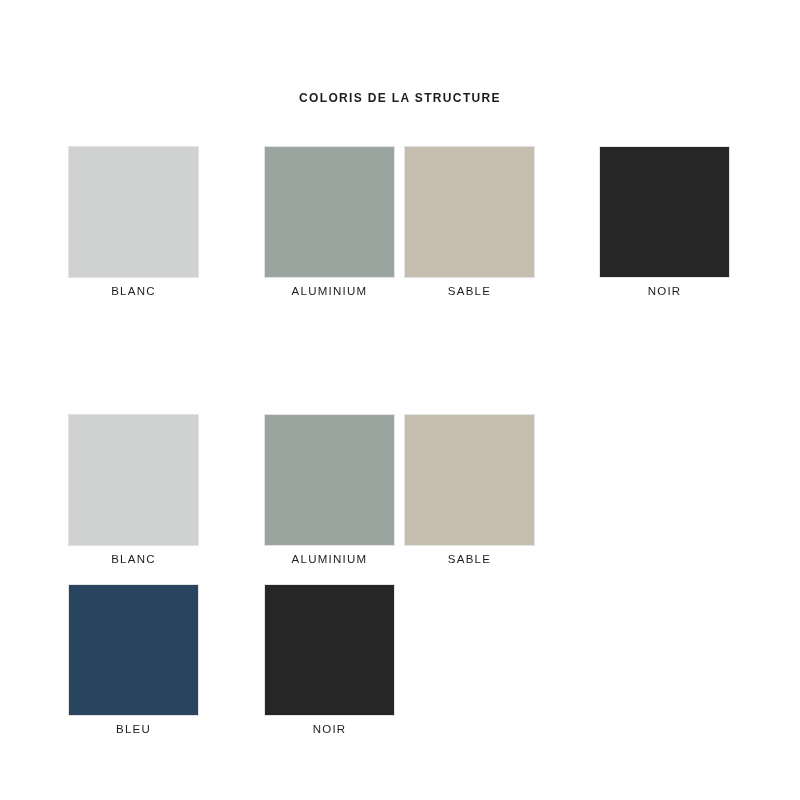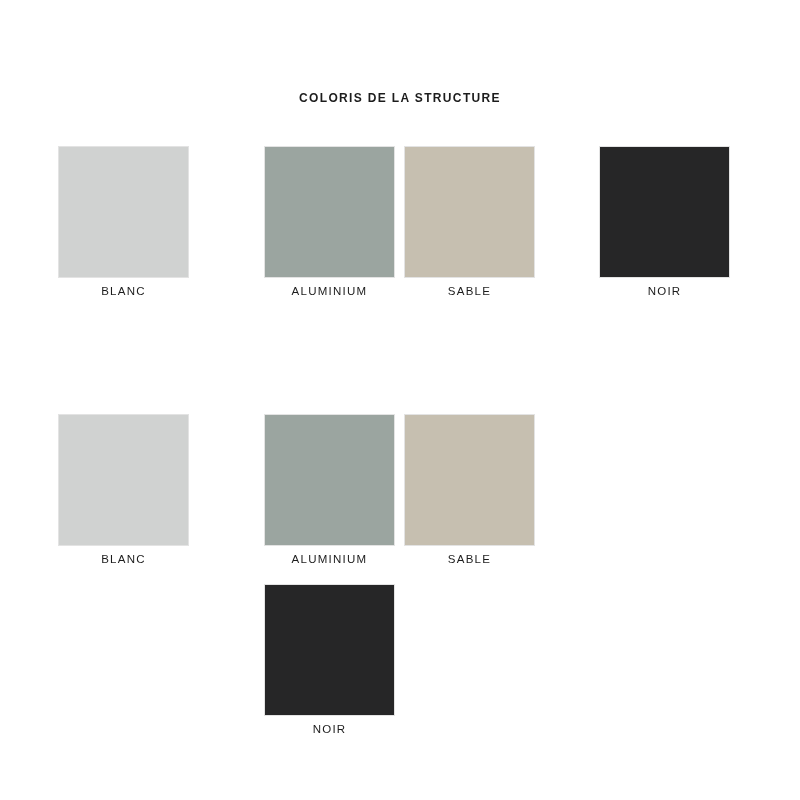--- a/index.html
+++ b/index.html
@@ -50,21 +50,21 @@
     text-align: center;
     font-size: 11.5px;
     letter-spacing: 1.25px;
     color: #1c1c1c;
     text-transform: uppercase;
     white-space: nowrap;
     font-weight: 400;
   }
 
   
-  .col-1 { left: 58px; }
+  .col-1 { left: 68px; }
   .col-2 { left: 264px; }
   .col-3 { left: 404px; }
   .col-4 { left: 599px; }
 
   
   .row-s1 { top: 146px; }
   .row-p1 { top: 414px; }
   .row-p2 { top: 584px; }
 </style>
 </head>
@@ -104,19 +104,23 @@
     <span class="swatch-chip" style="background-color: rgb(155, 165, 160);"></span>
     <div class="swatch-label">ALUMINIUM</div>
   </div>
 
   <div class="swatch-cell col-3 row-p1">
     <span class="swatch-chip" style="background-color: rgb(198, 191, 176);"></span>
     <div class="swatch-label">SABLE</div>
   </div>
 
 
+  <div class="swatch-cell col-1 row-p2">
+    <span class="swatch-chip" style="background-color: rgb(40, 68, 95);"></span>
+    <div class="swatch-label">BLEU</div>
+  </div>
 
   <div class="swatch-cell col-2 row-p2">
     <span class="swatch-chip" style="background-color: rgb(38, 38, 39);"></span>
     <div class="swatch-label">NOIR</div>
   </div>
 
 </div>
 
 </body></html>

